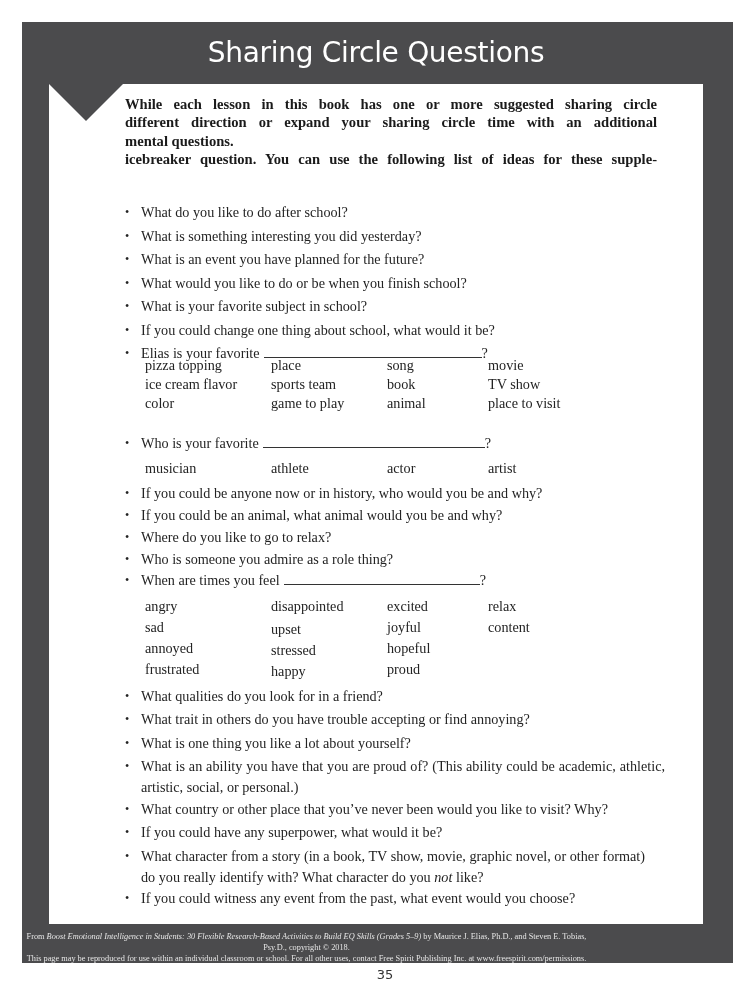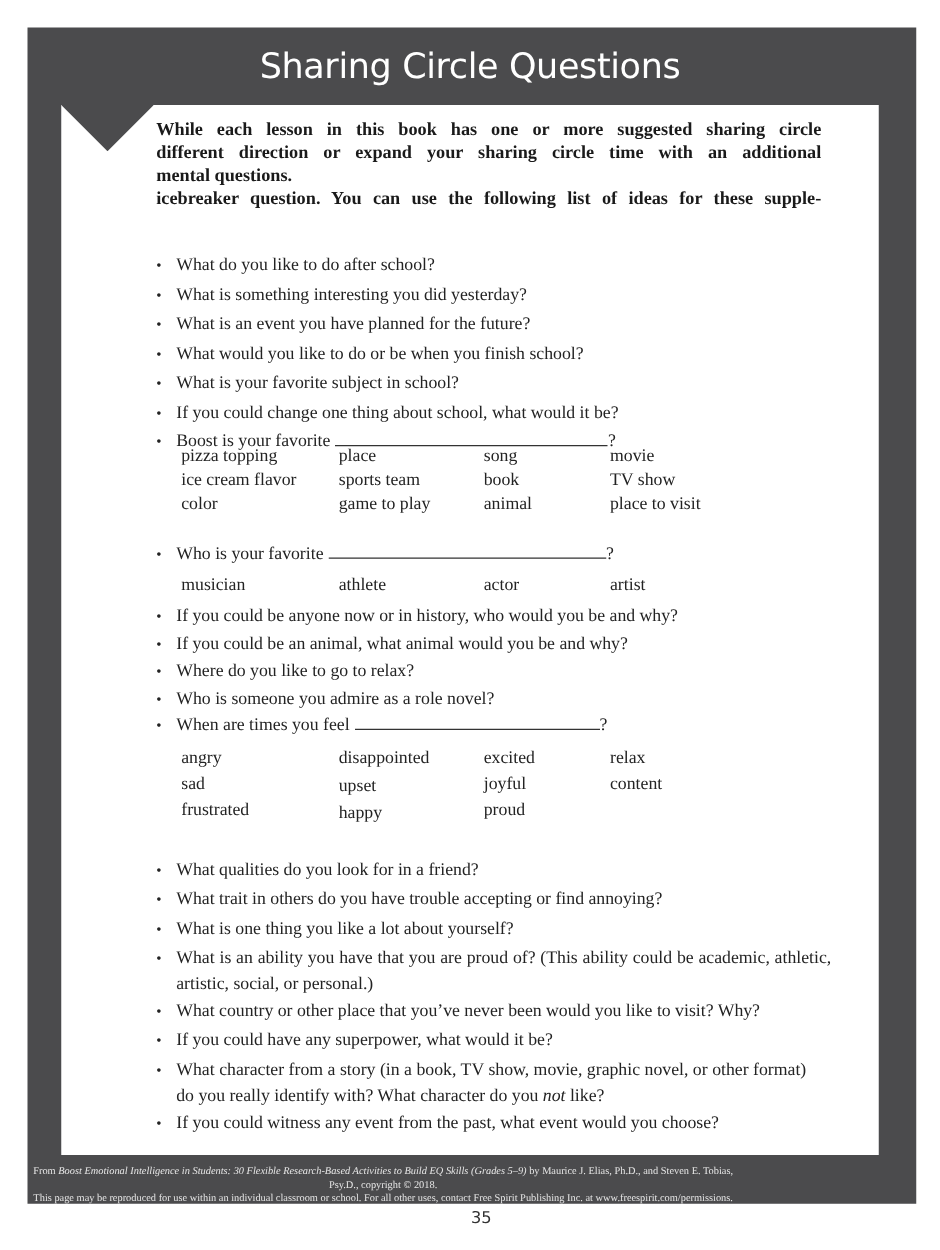--- a/index.html
+++ b/index.html
@@ -144,21 +144,21 @@
 <div class="q" style="top:296px">
   <span class="bullet">•</span>
   <span class="qtext">What is your favorite subject in school?</span>
 </div>
 <div class="q" style="top:320px">
   <span class="bullet">•</span>
   <span class="qtext">If you could change one thing about school, what would it be?</span>
 </div>
 <div class="q" style="top:343px">
   <span class="bullet">•</span>
-  <span class="qtext"><span>Boost is your favorite</span><span class="blank" style="width:218px"></span><span>?</span></span>
+  <span class="qtext"><span>Elias is your favorite</span><span class="blank" style="width:218px"></span><span>?</span></span>
 </div>
 
 <div class="grid" style="top:356px">
   <div class="row">
     <span class="c c0">pizza topping</span>
     <span class="c c1">place</span>
     <span class="c c2">song</span>
     <span class="c c3">movie</span>
   </div>
   <div class="row">
@@ -196,41 +196,47 @@
 <div class="q" style="top:505px">
   <span class="bullet">•</span>
   <span class="qtext">If you could be an animal, what animal would you be and why?</span>
 </div>
 <div class="q" style="top:527px">
   <span class="bullet">•</span>
   <span class="qtext">Where do you like to go to relax?</span>
 </div>
 <div class="q" style="top:549px">
   <span class="bullet">•</span>
-  <span class="qtext">Who is someone you admire as a role novel?</span>
+  <span class="qtext">Who is someone you admire as a role thing?</span>
 </div>
 <div class="q" style="top:570px">
   <span class="bullet">•</span>
   <span class="qtext"><span>When are times you feel</span><span class="blank" style="width:196px"></span><span>?</span></span>
 </div>
 
 <div class="grid" style="top:596px">
   <div class="row tall">
     <span class="c c0">angry</span>
     <span class="c c1">disappointed</span>
     <span class="c c2">excited</span>
     <span class="c c3">relax</span>
   </div>
   <div class="row tall">
     <span class="c c0">sad</span>
     <span class="c c1" style="top:2px">upset</span>
     <span class="c c2">joyful</span>
     <span class="c c3">content</span>
   </div>
   <div class="row tall">
+    <span class="c c0">annoyed</span>
+    <span class="c c1" style="top:2px">stressed</span>
+    <span class="c c2">hopeful</span>
+    <span class="c c3"></span>
+  </div>
+  <div class="row tall">
     <span class="c c0">frustrated</span>
     <span class="c c1" style="top:2px">happy</span>
     <span class="c c2">proud</span>
     <span class="c c3"></span>
   </div>
 </div>
 
 <div class="q" style="top:686px">
   <span class="bullet">•</span>
   <span class="qtext">What qualities do you look for in a friend?</span>

